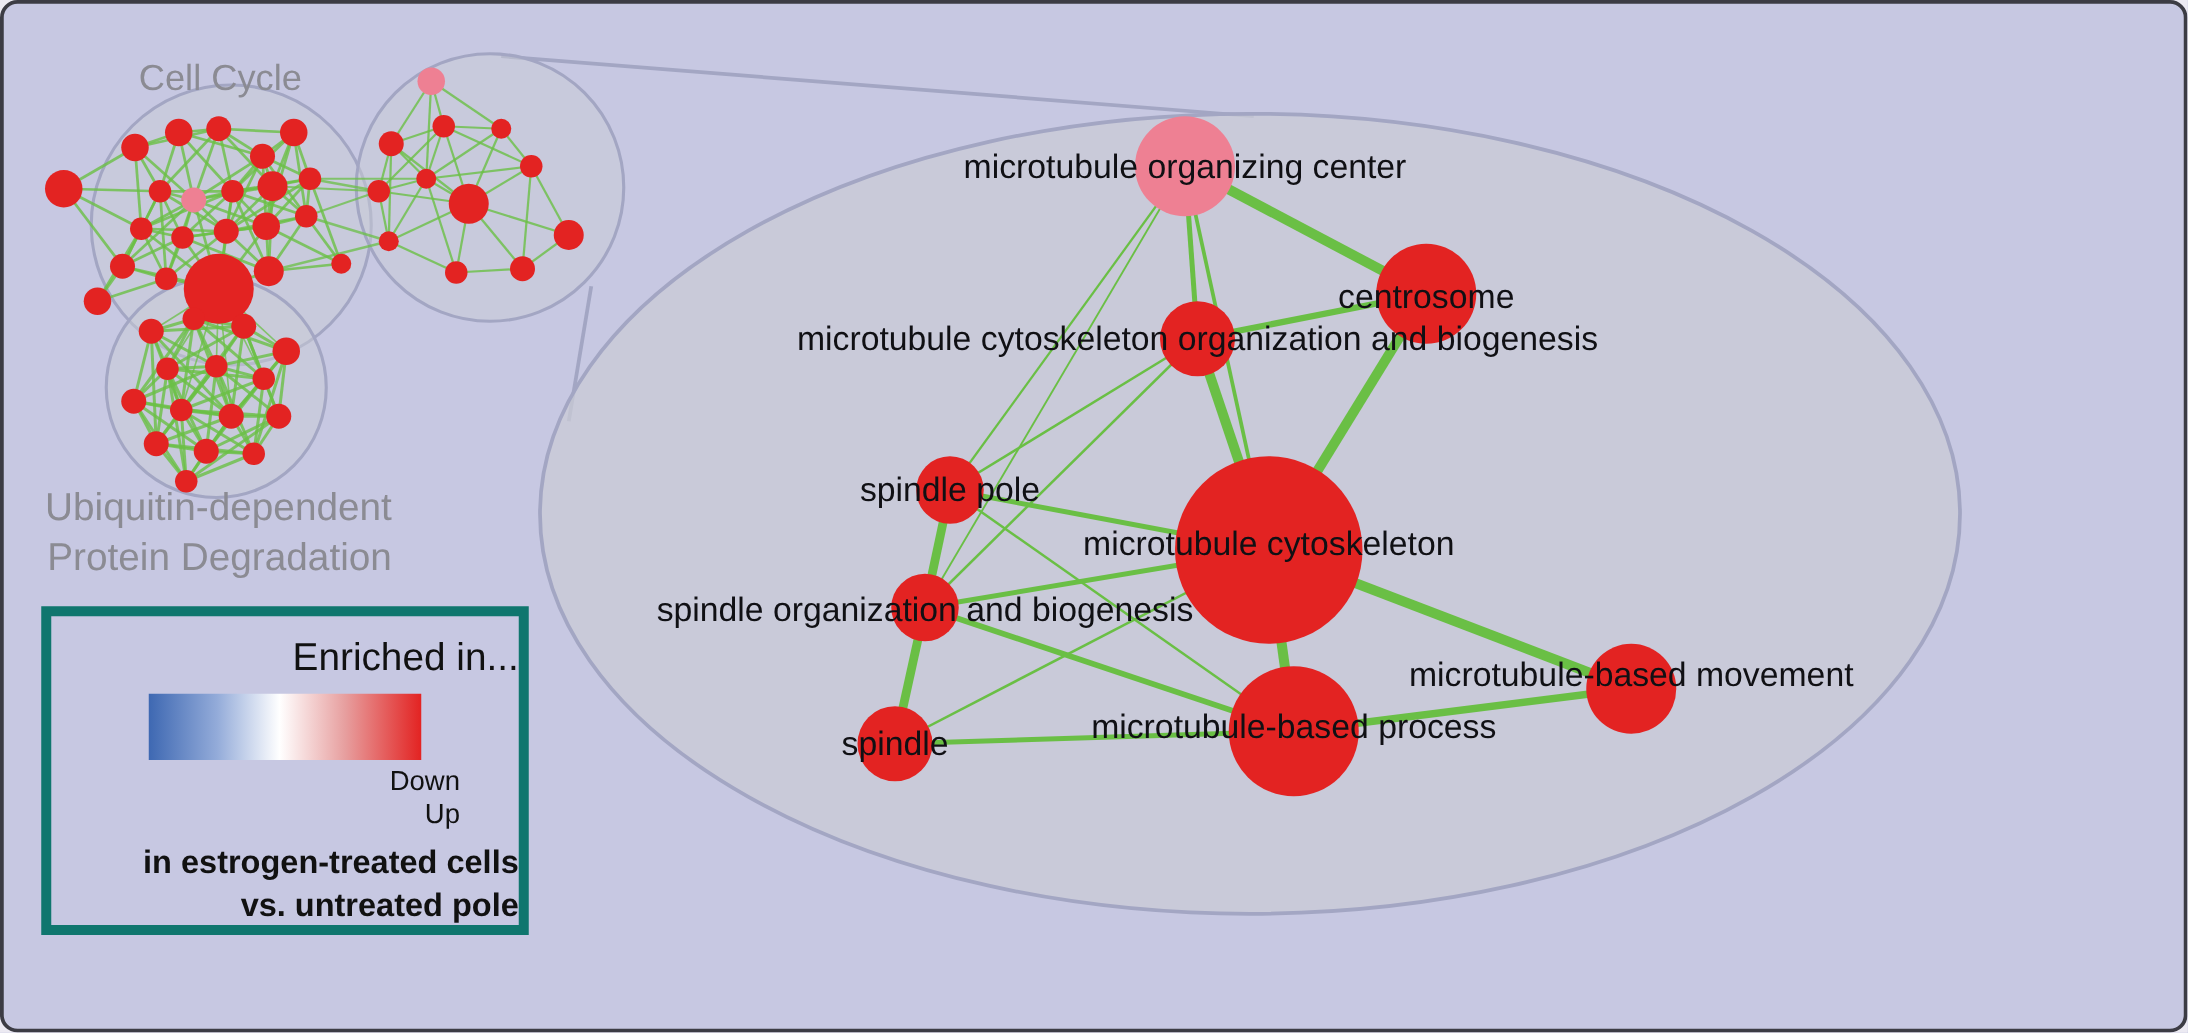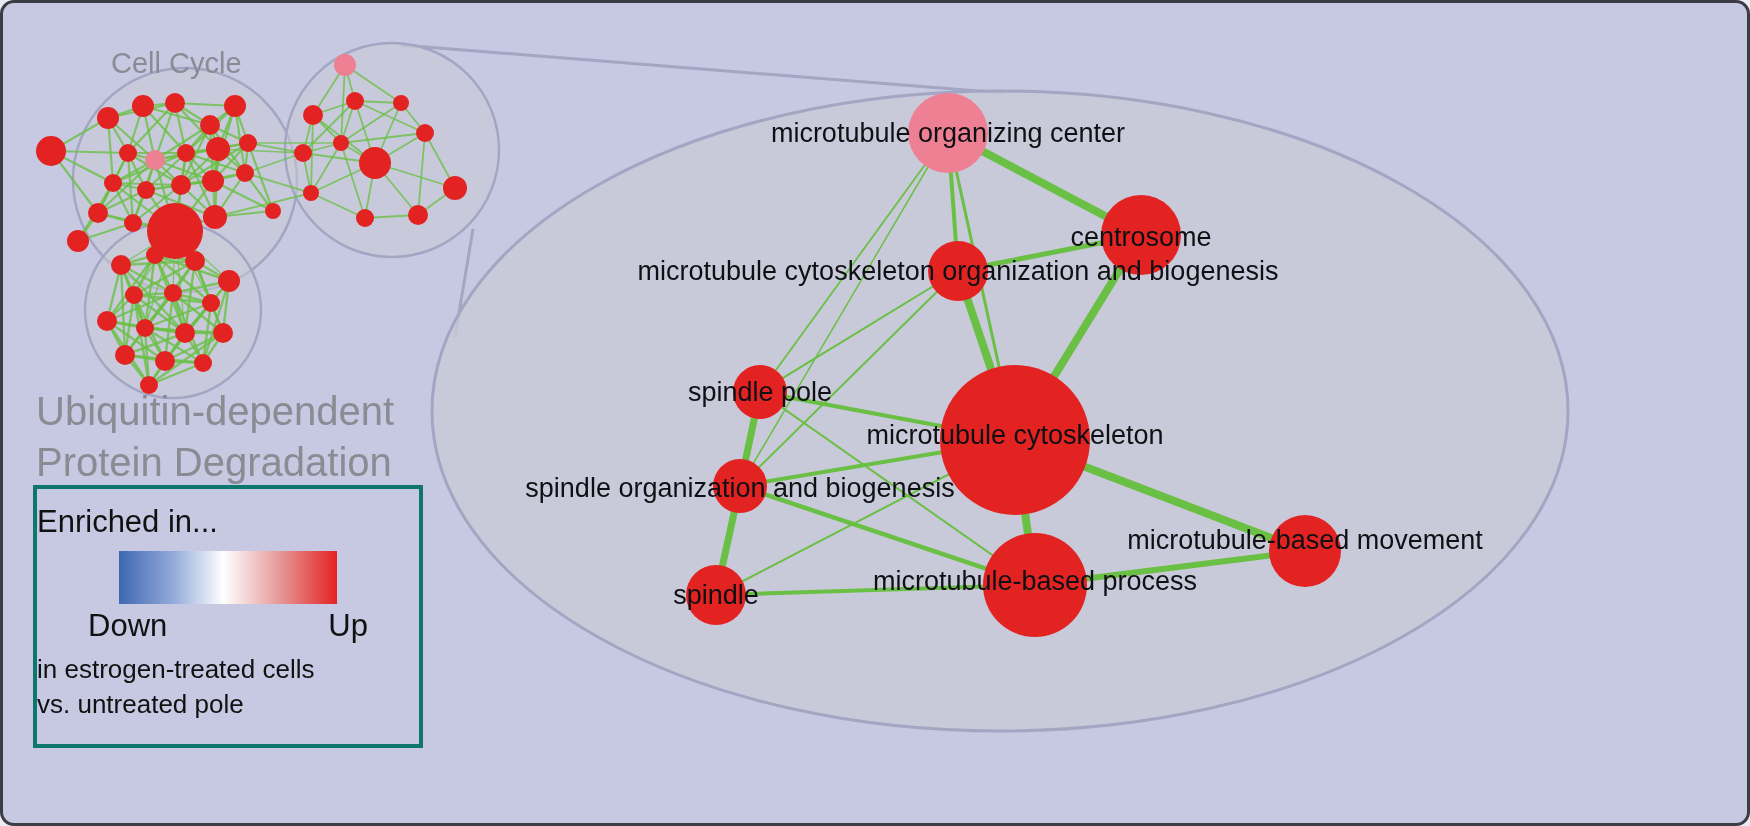--- a/index.html
+++ b/index.html
@@ -10,34 +10,34 @@
     height: 826px;
     background: #c7c8e2;
     border: 3px solid #3c3c44;
     border-radius: 14px;
     overflow: hidden;
   }
   svg#scene { position: absolute; left: 0; top: 0; }
   svg text { font-family: "Liberation Sans", sans-serif; }
   .overlay-label { position: absolute; white-space: pre-line; }
   .cell-cycle-label { left: 108px; top: 44px; font-size: 29px; color: #8b8b93; }
-  .ubiquitin-label { left: 33px; top: 383px; font-size: 40px; color: #8b8b93; line-height: 1.28; }
+  .ubiquitin-label { left: 33px; top: 383px; font-size: 31px; color: #8b8b93; line-height: 1.28; text-align: right; }
   .microtubule-title { left: 1272px; top: 44px; width: 230px; text-align: center; font-size: 32px; color: #17171c; line-height: 1.28; }
   .legend {
     position: absolute;
     left: 30px; top: 482px;
     width: 390px; height: 263px;
-    border: 4px solid #0f766e;
+    border: 8px solid #0f766e;
     background: #c7c8e2;
-    text-align: left;
+    text-align: right;
   }
   .legend-title { font-size: 31px; color: #111; margin-top: 15px; }
   .gradient-bar { width: 218px; height: 53px; margin: 11px auto 4px auto; }
-  .updown-row { display: flex; justify-content: space-between; width: 280px; margin: 2px auto 8px auto; font-size: 31px; color: #111; }
-  .legend-sub { font-size: 26px; color: #111; line-height: 1.35; }
+  .updown-row { display: flex; justify-content: space-between; width: 280px; margin: 2px auto 8px auto; font-size: 22px; color: #111; flex-direction: column; }
+  .legend-sub { font-size: 26px; color: #111; line-height: 1.35; font-weight: bold; }
 </style>
 </head>
 <body>
 
 <div class="figure">
 
   <svg id="scene" width="1750" height="826" viewBox="0 0 1750 826">
     <g id="zoom-lines">
         <line x1="398" y1="42" x2="1000" y2="90" stroke="#a3a6c3" stroke-width="3"></line>
         <line x1="470" y1="226" x2="452" y2="334" stroke="#a3a6c3" stroke-width="3"></line>

